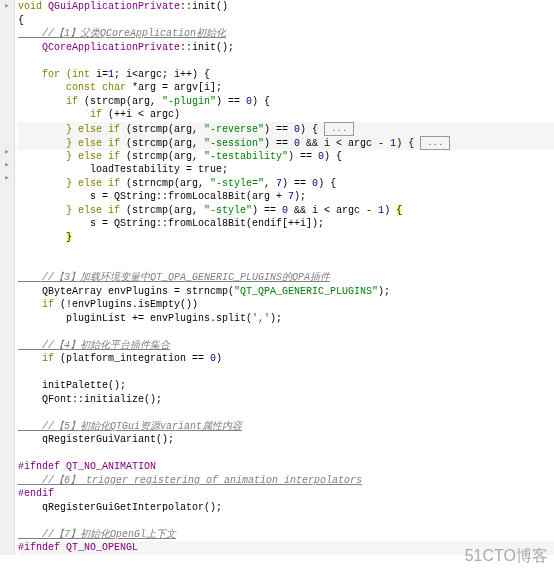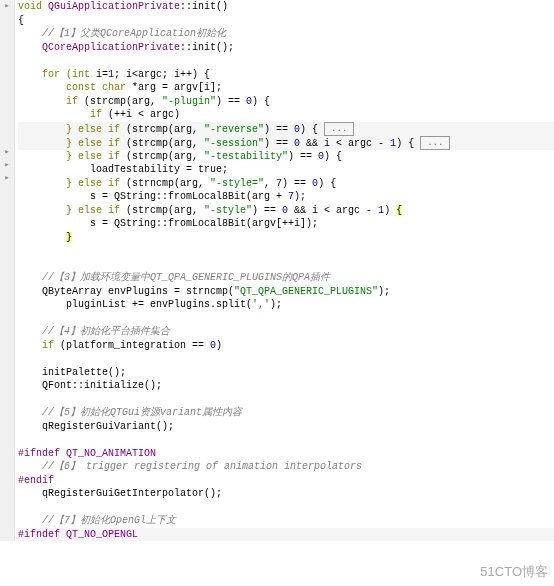--- a/index.html
+++ b/index.html
@@ -35,38 +35,38 @@
     text-align: center;
   }
   .code-line {
     white-space: pre;
     min-height: 1.35em;
   }
   .kw { color: #808000; }
   .type { color: #800080; }
   .str { color: #008000; }
   .num { color: #000080; }
-  .comment { color: #808080; font-style: italic; }
+  .comment { color: #808080; font-style: italic; text-decoration: underline; }
   .op { color: #000000; }
   .highlight { background: #ffffa0; }
   .dim-line { background: #f5f5f5; }
   .fold-box {
     display: inline-block;
     border: 1px solid #999;
     padding: 0 6px;
     font-size: 9px;
     color: #666;
     background: #f5f5f5;
     vertical-align: middle;
   }
   .watermark {
     position: fixed;
     right: 6px;
-    bottom: 5px;
-    font-size: 13px;
+    bottom: 19px;
+    font-size: 16px;
     color: #aaa;
     font-family: sans-serif;
   }
 </style>
 </head>
 <body>
 
 <div class="editor">
   <div class="gutter">
     <span class="marker" style="top:1px">▸</span>
@@ -84,26 +84,27 @@
   <div class="code-line"><span class="kw">        const char </span><span>*arg = argv[i];</span></div>
   <div class="code-line"><span class="kw">        if </span><span>(strcmp(arg, </span><span class="str">"-plugin"</span><span>) == </span><span class="num">0</span><span>) {</span></div>
   <div class="code-line"><span class="kw">            if </span><span>(++i &lt; argc)</span></div>
   <div class="code-line dim-line"><span class="kw">        } else if </span><span>(strcmp(arg, </span><span class="str">"-reverse"</span><span>) == </span><span class="num">0</span><span>) { </span><span class="fold-box">...</span></div>
   <div class="code-line dim-line"><span class="kw">        } else if </span><span>(strcmp(arg, </span><span class="str">"-session"</span><span>) == </span><span class="num">0</span><span> &amp;&amp; i &lt; argc - </span><span class="num">1</span><span>) { </span><span class="fold-box">...</span></div>
   <div class="code-line"><span class="kw">        } else if </span><span>(strcmp(arg, </span><span class="str">"-testability"</span><span>) == </span><span class="num">0</span><span>) {</span></div>
   <div class="code-line"><span>            loadTestability = true;</span></div>
   <div class="code-line"><span class="kw">        } else if </span><span>(strncmp(arg, </span><span class="str">"-style="</span><span>, </span><span class="num">7</span><span>) == </span><span class="num">0</span><span>) {</span></div>
   <div class="code-line"><span>            s = QString::fromLocal8Bit(arg + </span><span class="num">7</span><span>);</span></div>
   <div class="code-line"><span class="kw">        } else if </span><span>(strcmp(arg, </span><span class="str">"-style"</span><span>) == </span><span class="num">0</span><span> &amp;&amp; i &lt; argc - </span><span class="num">1</span><span>) </span><span class="highlight">{</span></div>
-  <div class="code-line"><span>            s = QString::fromLocal8Bit(argv[++i]);</span></div>
+  <div class="code-line"><span>            s = QString::fromLocal8Bit(endif[++i]);</span></div>
   <div class="code-line"><span>        </span><span class="highlight">}</span></div>
   <div class="code-line"></div>
   <div class="code-line"></div>
   <div class="code-line"><span class="comment">    //【3】加载环境变量中QT_QPA_GENERIC_PLUGINS的QPA插件</span></div>
   <div class="code-line"><span>    QByteArray envPlugins = strncmp(</span><span class="str">"QT_QPA_GENERIC_PLUGINS"</span><span>);</span></div>
+  <div class="code-line"><span class="kw">    if </span><span>(!envPlugins.isEmpty())</span></div>
   <div class="code-line"><span>        pluginList += envPlugins.split(</span><span class="str">','</span><span>);</span></div>
   <div class="code-line"></div>
   <div class="code-line"><span class="comment">    //【4】初始化平台插件集合</span></div>
   <div class="code-line"><span class="kw">    if </span><span>(platform_integration == </span><span class="num">0</span><span>)</span></div>
   <div class="code-line"></div>
   <div class="code-line"><span>    initPalette();</span></div>
   <div class="code-line"><span>    QFont::initialize();</span></div>
   <div class="code-line"></div>
   <div class="code-line"><span class="comment">    //【5】初始化QTGui资源variant属性内容</span></div>
   <div class="code-line"><span>    qRegisterGuiVariant();</span></div>

